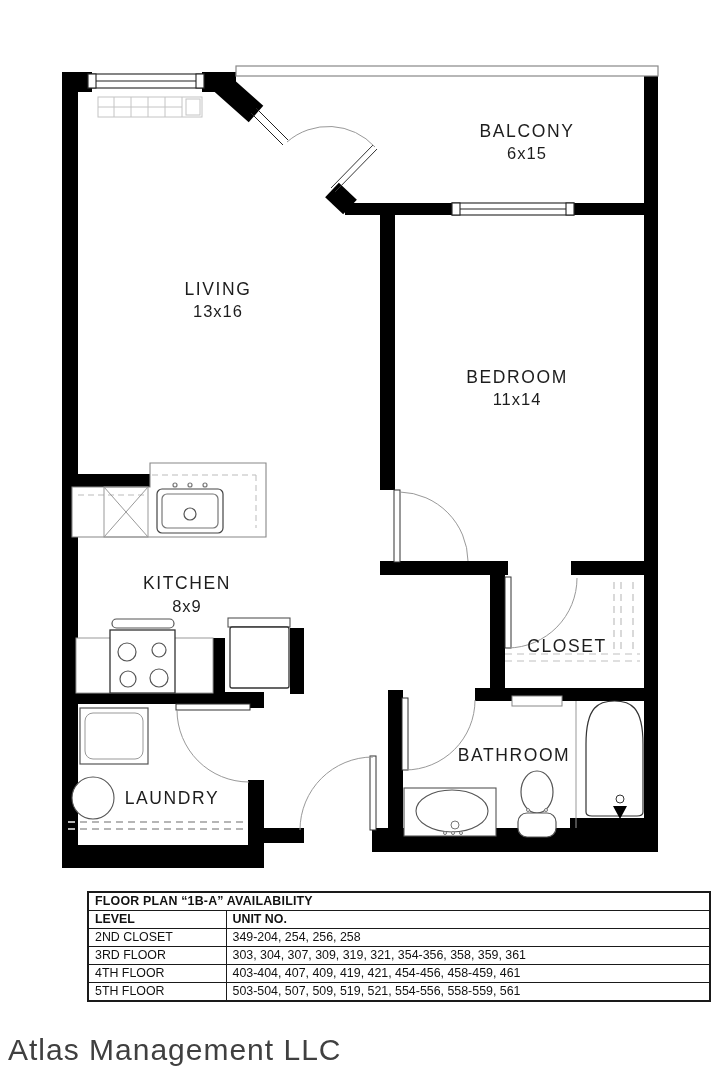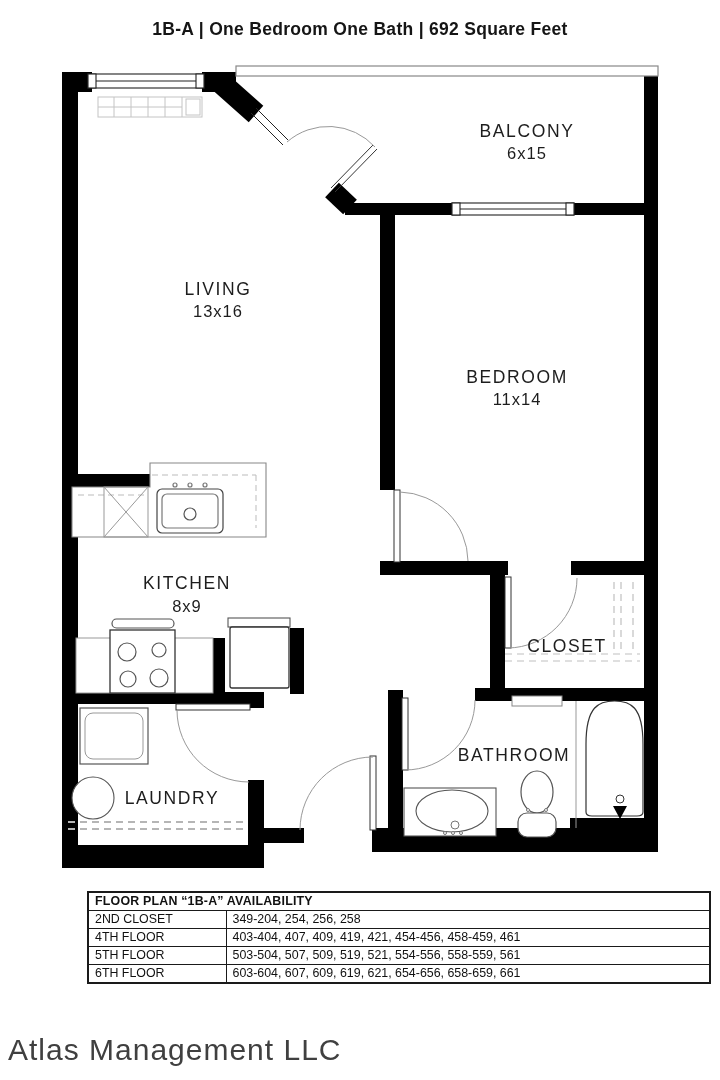--- a/index.html
+++ b/index.html
@@ -33,21 +33,20 @@
   .footnote{
     position:absolute;left:213px;top:1047px;font-size:12px;font-style:italic;
     font-weight:500;color:#1c1c1c;letter-spacing:.1px;
   }
 </style>
 </head>
 <body>
 
 <div class="page">
 
-  <div class="plan-title">1B-A | One Bedroom One Bath | 692 Square Feet</div>
 
   <svg class="plan" width="720" height="882" viewBox="0 0 720 882" xmlns="http://www.w3.org/2000/svg">
 
     <g fill="#000000">
       <rect x="62" y="72" width="16" height="796"></rect>
       <rect x="62" y="72" width="30" height="20"></rect>
       <rect x="202" y="72" width="34" height="20"></rect>
       <rect x="644" y="76" width="14" height="776"></rect>
       <rect x="62" y="845" width="202" height="23"></rect>
       <rect x="372" y="828" width="286" height="24"></rect>
@@ -228,33 +227,37 @@
   <table class="avail">
     <colgroup>
         <col class="c1">
         <col>
       </colgroup>
     <tbody>
       <tr>
         <td class="t-title" colspan="2">FLOOR PLAN “1B-A” AVAILABILITY</td>
       </tr>
       <tr>
+        <td class="t-head">LEVEL</td>
+        <td class="t-head">UNIT NO.</td>
+      </tr>
+      <tr>
         <td>2ND CLOSET</td>
         <td>349-204, 254, 256, 258</td>
       </tr>
       <tr>
+        <td>3RD FLOOR</td>
+        <td>303, 304, 307, 309, 319, 321, 354-356, 358, 359, 361</td>
+      </tr>
+      <tr>
         <td>4TH FLOOR</td>
         <td>403-404, 407, 409, 419, 421, 454-456, 458-459, 461</td>
       </tr>
       <tr>
         <td>5TH FLOOR</td>
         <td>503-504, 507, 509, 519, 521, 554-556, 558-559, 561</td>
       </tr>
-      <tr>
-        <td>6TH FLOOR</td>
-        <td>603-604, 607, 609, 619, 621, 654-656, 658-659, 661</td>
-      </tr>
     </tbody>
   </table>
 
   <div class="watermark">Atlas Management LLC</div>
 
 </div>
 
 </body></html>

